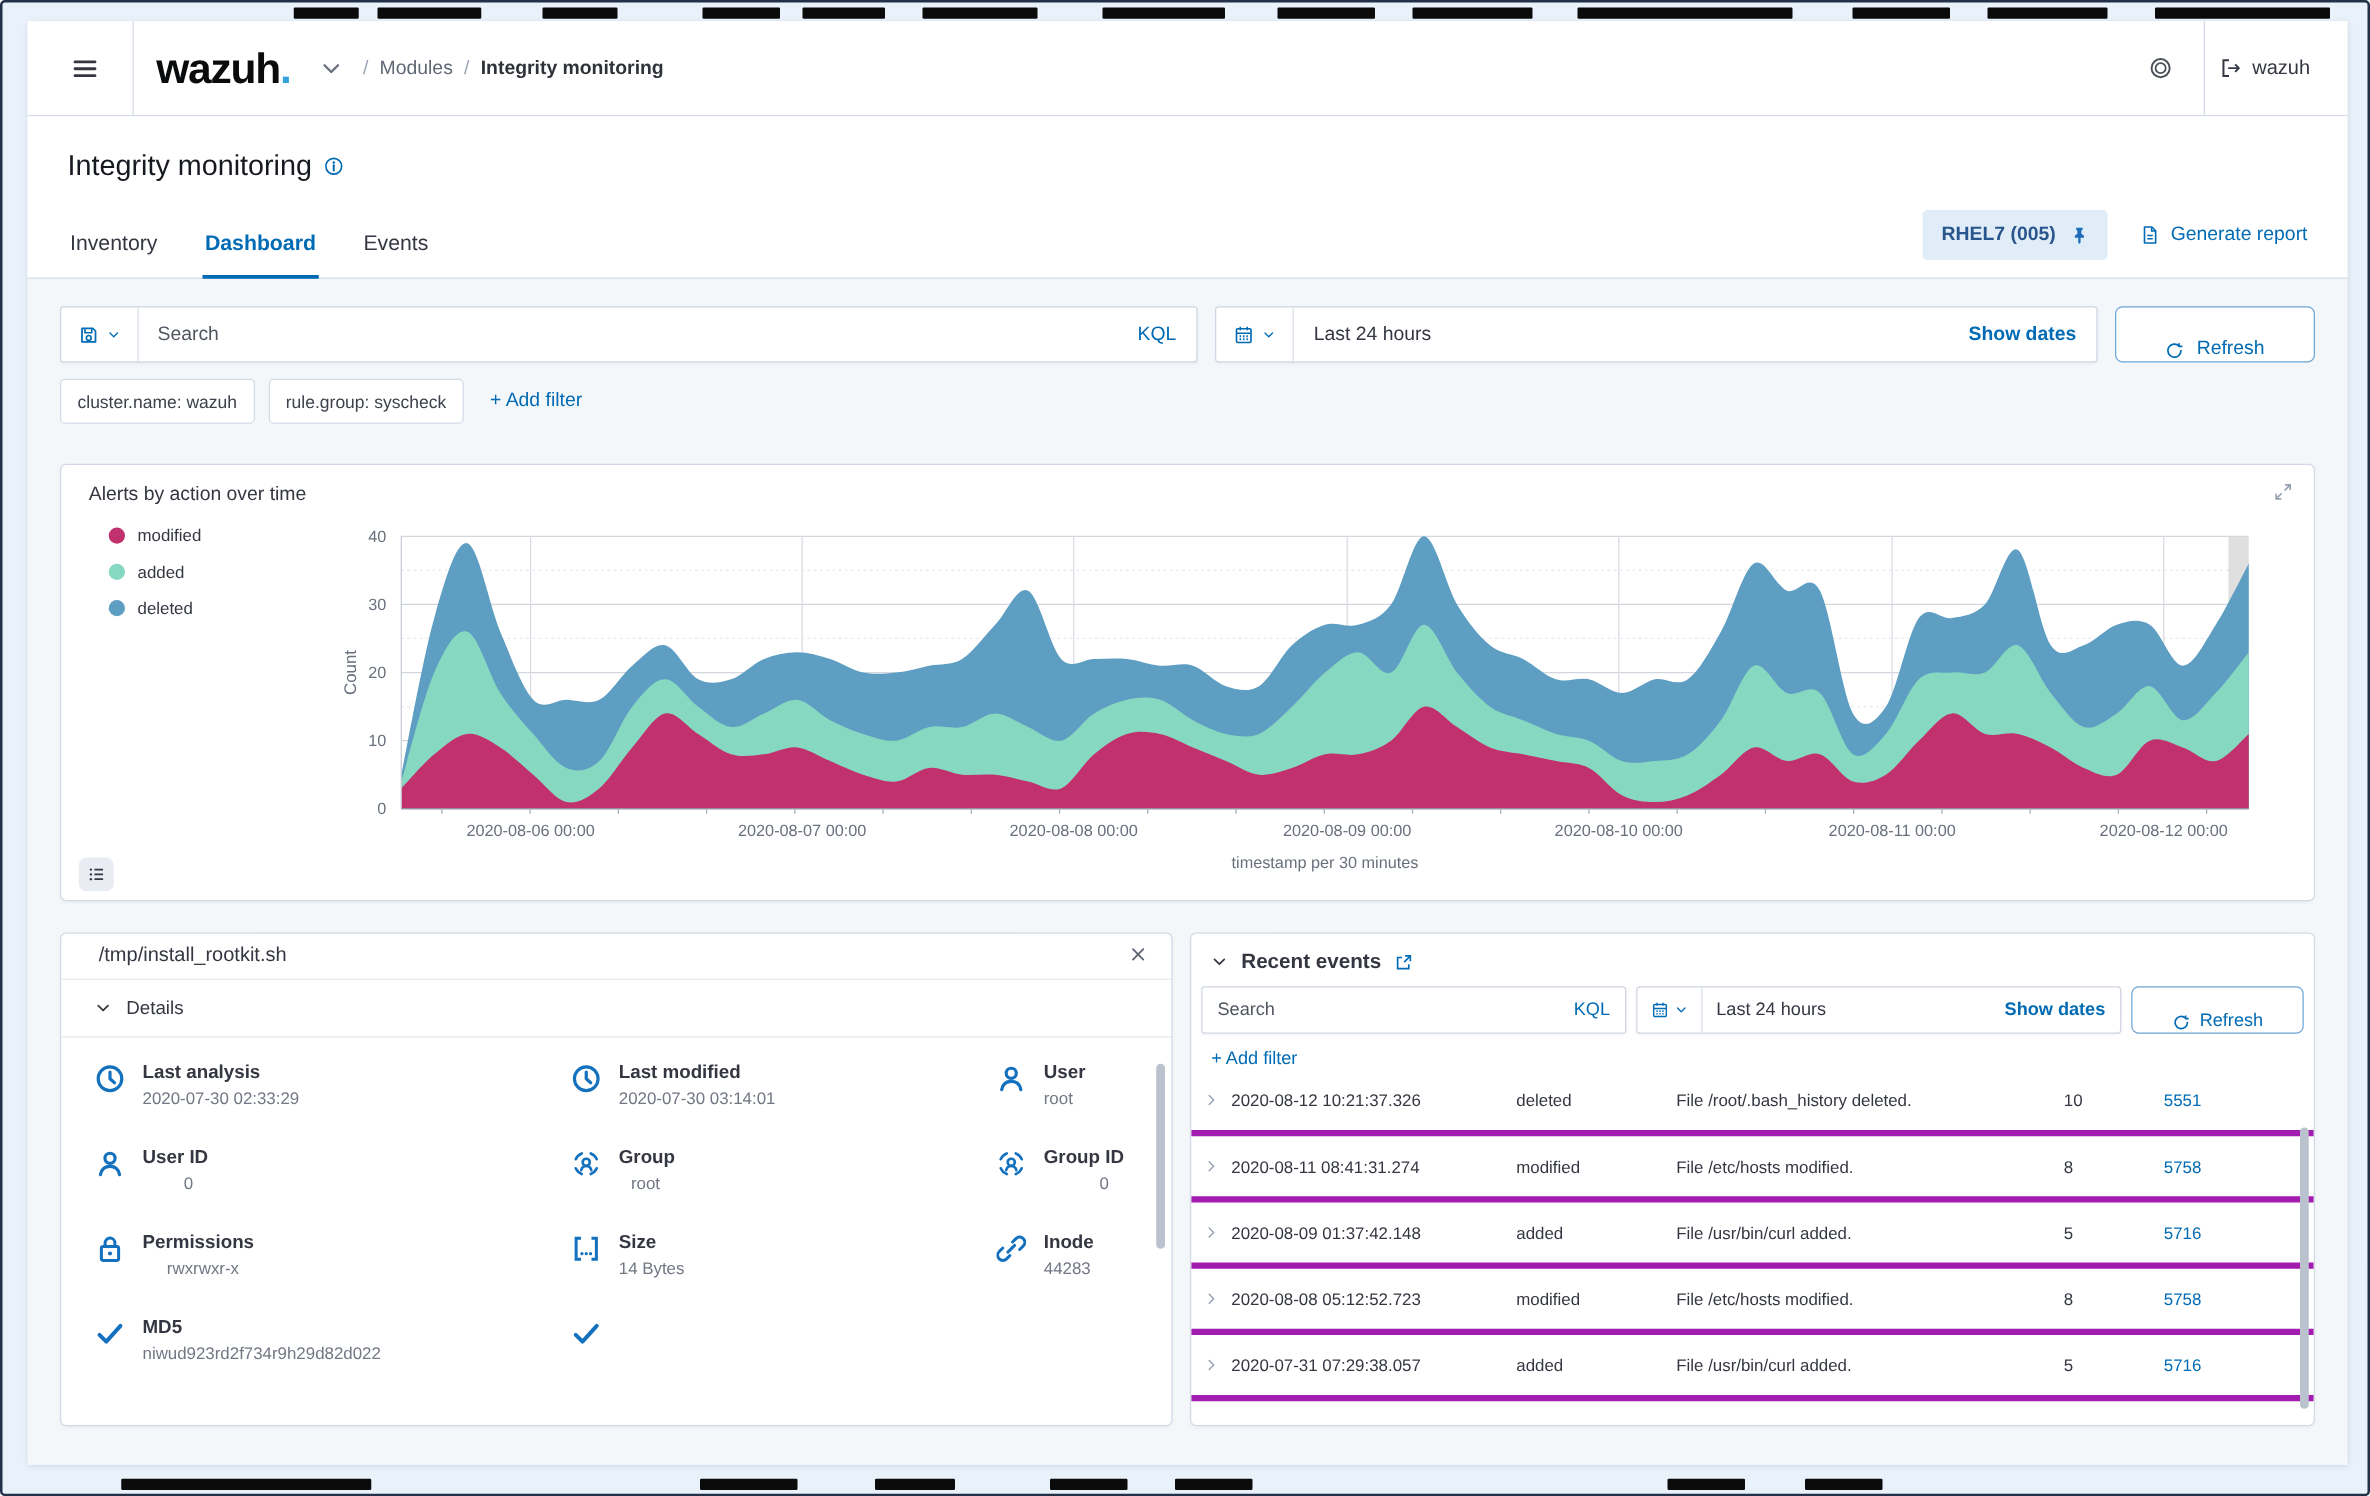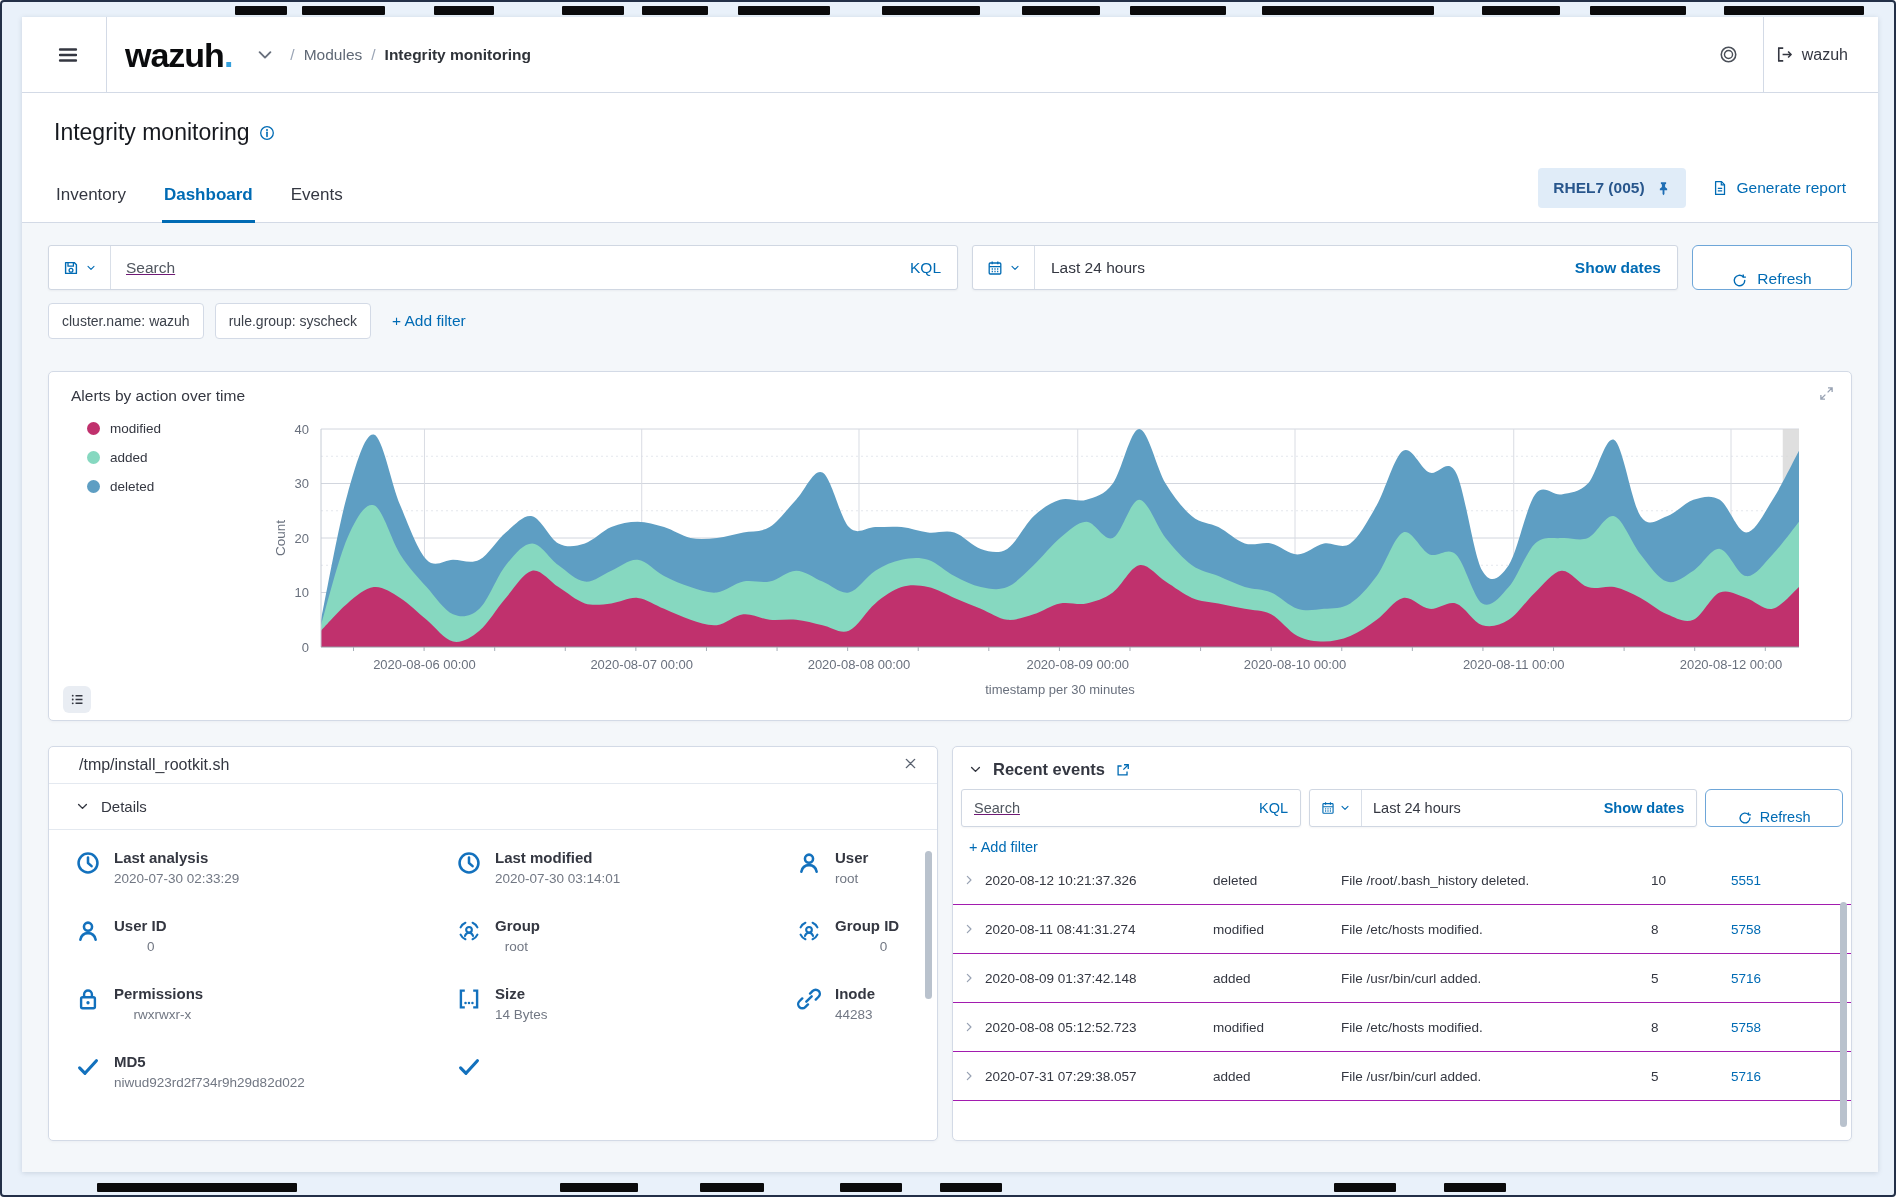--- a/index.html
+++ b/index.html
@@ -52,21 +52,21 @@
 
   
   .content{padding:22px 26px 0;box-sizing:border-box;}
   .query-row{display:flex;gap:14px;height:45px;}
   .searchbox,.datebox{background:#fff;border:1px solid #d0d7e2;border-radius:3px;display:flex;align-items:stretch;
                       box-shadow:0 1px 2px rgba(31,38,51,.05);box-sizing:border-box;}
   .searchbox{flex:1;}
   .datebox{width:706px;}
   .seg{display:flex;align-items:center;gap:7px;padding:0 14px;border:none;background:none;
        border-right:1px solid #d9dfe8;color:#006bb4;cursor:pointer;}
-  .search-input{flex:1;border:none;outline:none;padding:0 15px;font-size:15.5px;font-family:inherit;color:#701a75;background:transparent;min-width:0;text-decoration:underline;}
+  .search-input{flex:1;border:none;outline:none;padding:0 15px;font-size:15.5px;font-family:inherit;color:#ef4444;background:transparent;min-width:0;}
   .search-input::placeholder{color:#50565f;opacity:1;}
   .kql{border:none;background:none;color:#006bb4;font-size:15.5px;padding:0 16px;font-family:inherit;cursor:pointer;}
   .date-text{flex:1;display:flex;align-items:center;padding:0 16px;font-size:15.5px;color:#343741;cursor:pointer;}
   .show-dates{border:none;background:none;color:#006bb4;font-weight:600;font-size:15.5px;padding:0 16px;font-family:inherit;cursor:pointer;}
   .refresh-btn{width:160px;display:flex;align-items:flex-end;justify-content:center;gap:10px;background:#fff;
                border:1px solid #6ea6d8;border-radius:6px;color:#006bb4;font-size:15.5px;font-weight:500;
                font-family:inherit;cursor:pointer;box-sizing:border-box;}
   .pills-row{display:flex;align-items:center;gap:11px;margin-top:13px;}
   .pill{background:#fff;border:1px solid #d3dae6;border-radius:4px;padding:9px 13px;font-size:14px;color:#3c414b;cursor:pointer;}
   .add-filter{color:#006bb4;font-size:15.5px;cursor:pointer;text-decoration:none;}
@@ -118,21 +118,21 @@
   .mini .seg{padding:0 11px;gap:5px;}
   .mini .date-text{font-size:14.5px;padding:0 11px;}
   .mini .show-dates{font-size:14.5px;padding:0 12px;}
   .mini .refresh-btn{width:139px;font-size:14.5px;gap:8px;}
   .events-card .add-filter{display:inline-block;margin:12px 0 0 16px;font-size:14.5px;}
   .etable-head{display:grid;grid-template-columns:32px 228px 128px 1fr 80px 120px;align-items:center;
                padding:12px 0 10px;margin-top:2px;border-bottom:1px solid #d3dae6;font-size:14px;color:#45494f;}
   .etable-head span{cursor:pointer;}
   .th-time{display:flex;align-items:center;gap:5px;color:#343741;}
   .e-row{display:grid;grid-template-columns:32px 228px 128px 1fr 80px 120px;align-items:center;height:48px;
-         border-bottom:1px solid #a21caf;font-size:13.5px;color:#343741;}
+         border-bottom:5px solid #a21caf;font-size:13.5px;color:#343741;}
   .e-row .chev{color:#98a2b3;display:flex;justify-content:center;cursor:pointer;}
   .rule-link{color:#006bb4;cursor:pointer;}
 </style>
 </head>
 <body>
 
 <div class="frame">
   <div id="redactions">
       <div class="redact" style="left:233px;top:4px;width:52px"></div>
       <div class="redact" style="left:300px;top:4px;width:83px"></div>

